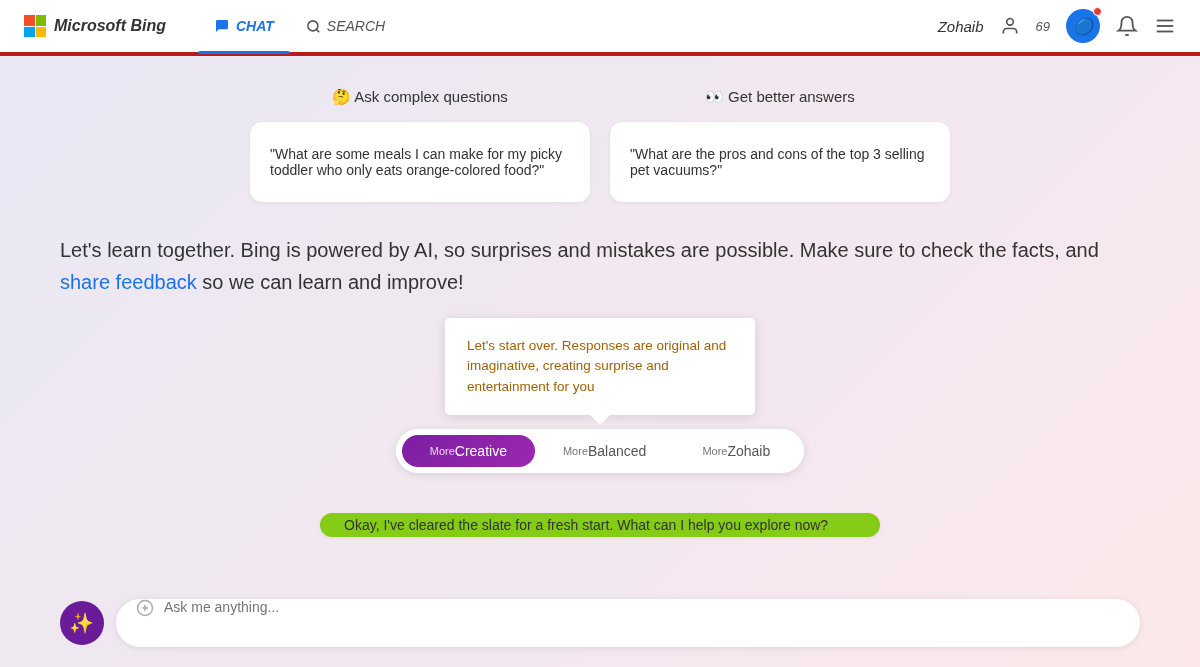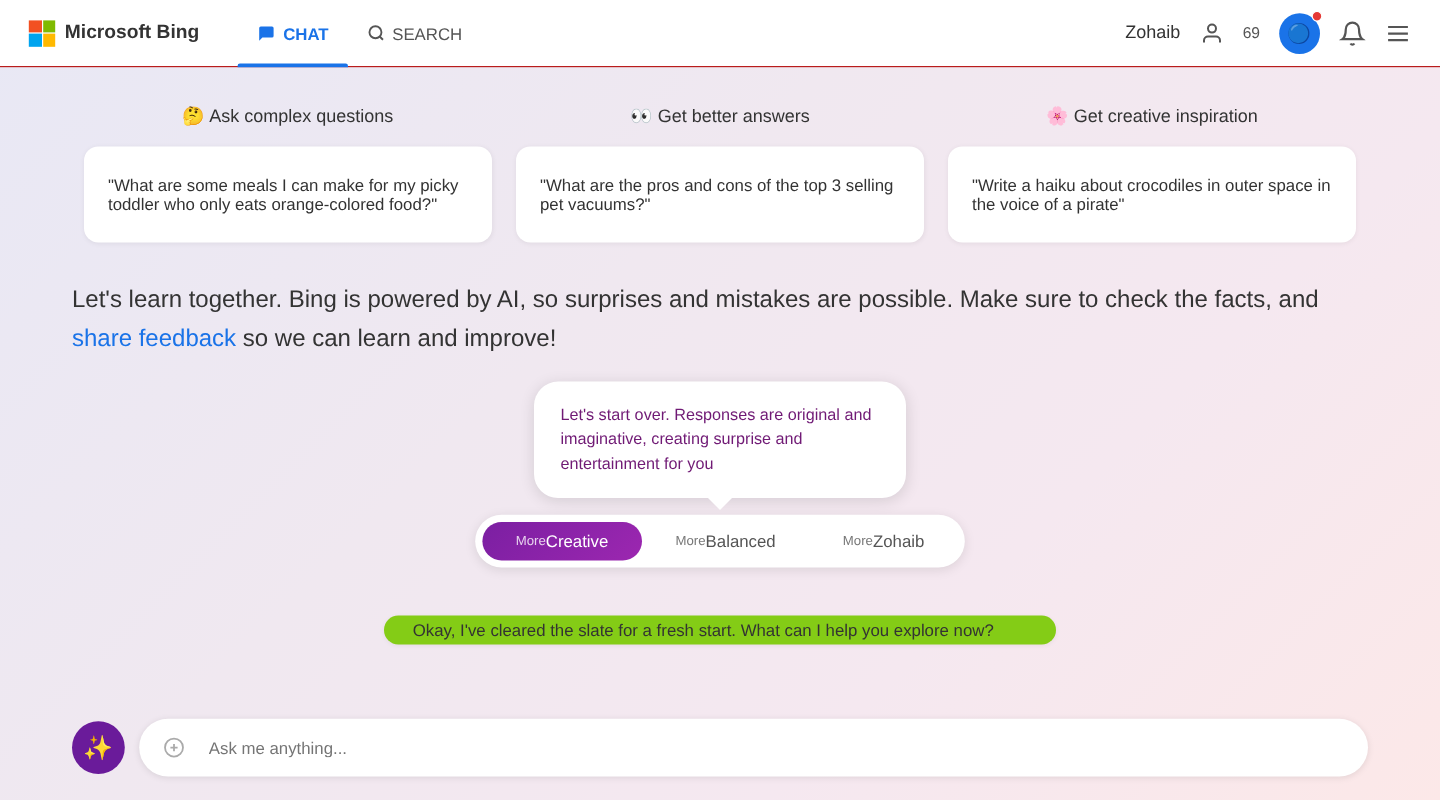--- a/index.html
+++ b/index.html
@@ -11,22 +11,23 @@
       overflow: hidden;
     }
 
     
     .header {
       display: flex;
       align-items: center;
       padding: 0 24px;
       height: 56px;
       background: white;
-      border-bottom: 1px solid #b91c1c;
+      border-bottom: 4px solid #b91c1c;
       position: relative;
+      font-style: italic;
     }
     .logo-area {
       display: flex;
       align-items: center;
       gap: 8px;
     }
     .ms-logo {
       width: 22px;
       height: 22px;
       display: grid;
@@ -166,25 +167,25 @@
 
     
     .mode-container {
       display: flex;
       flex-direction: column;
       align-items: center;
       margin-bottom: 40px;
     }
     .tooltip-bubble {
       background: white;
-      border-radius: 20px;
+      border-radius: 5px;
       padding: 18px 22px;
       max-width: 310px;
       font-size: 13.5px;
-      color: #701a75;
+      color: #a16207;
       line-height: 1.5;
       box-shadow: 0 2px 12px rgba(0,0,0,0.12);
       position: relative;
       margin-bottom: 0;
     }
     .tooltip-bubble::after {
       content: '';
       position: absolute;
       bottom: -10px;
       left: 50%;
@@ -266,25 +267,25 @@
       display: flex;
       align-items: center;
       justify-content: center;
       flex-shrink: 0;
     }
     .input-box {
       flex: 1;
       background: white;
       border-radius: 28px;
       display: flex;
-      align-items: center;
+      align-items: flex-start;
       padding: 0 20px;
       height: 48px;
       box-shadow: 0 1px 6px rgba(0,0,0,0.1);
-      gap: 20px;
+      gap: 10px;
     }
     .input-box input {
       flex: 1;
       border: none;
       outline: none;
       font-size: 14px;
       color: #333;
       background: transparent;
     }
   </style>
@@ -358,29 +359,20 @@
     <div class="feature-col">
       <div class="feature-header">
         <span>👀</span>
         <span>Get better answers</span>
       </div>
       <div class="feature-card">
         <span>"What are the pros and cons of the top 3 selling pet vacuums?"</span>
       </div>
     </div>
 
-    <div class="feature-col">
-      <div class="feature-header">
-        <span>🌸</span>
-        <span>Get creative inspiration</span>
-      </div>
-      <div class="feature-card">
-        <span>"Write a haiku about crocodiles in outer space in the voice of a pirate"</span>
-      </div>
-    </div>
   </div>
 
   <div class="info-text">
     <span>Let's learn together. Bing is powered by AI, so surprises and mistakes are possible. Make sure to check the facts, and</span>
     <a href="#">share feedback</a>
     <span>so we can learn and improve!</span>
   </div>
 
   <div class="mode-container">
     <div class="tooltip-bubble">

